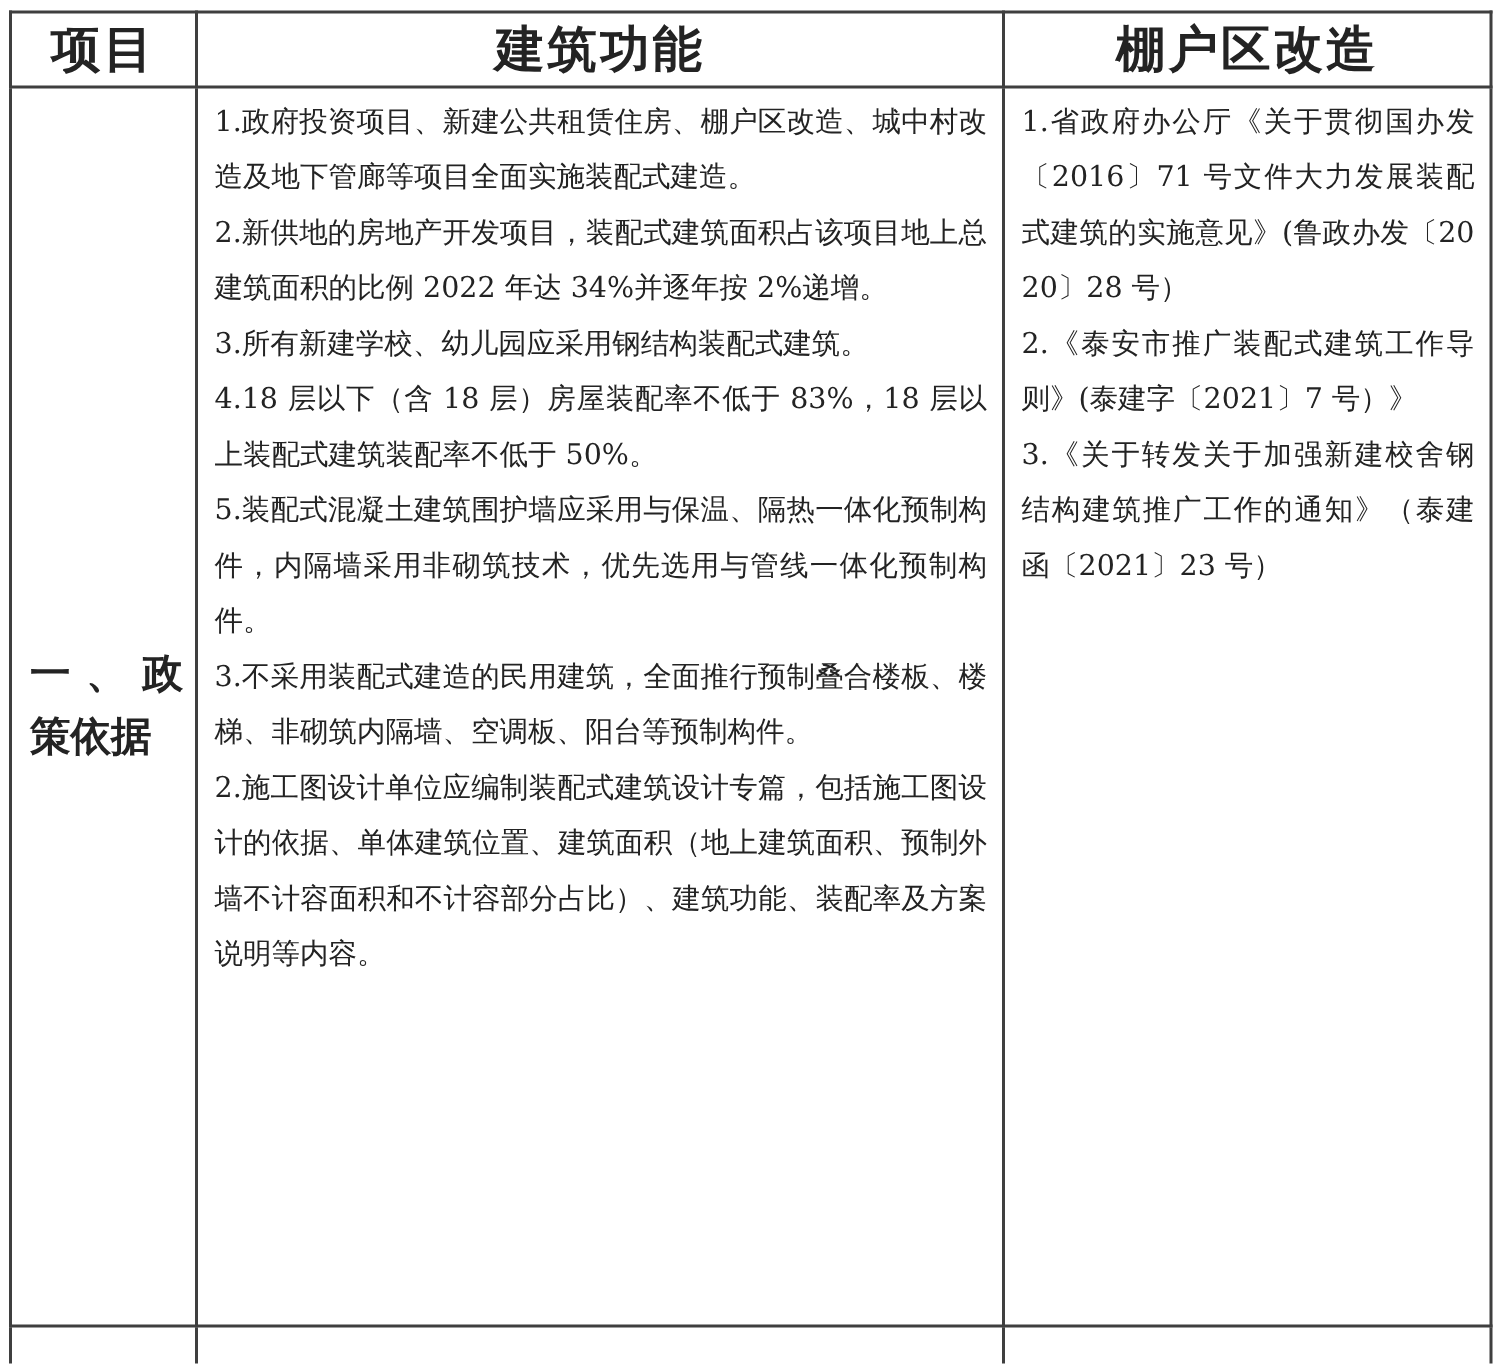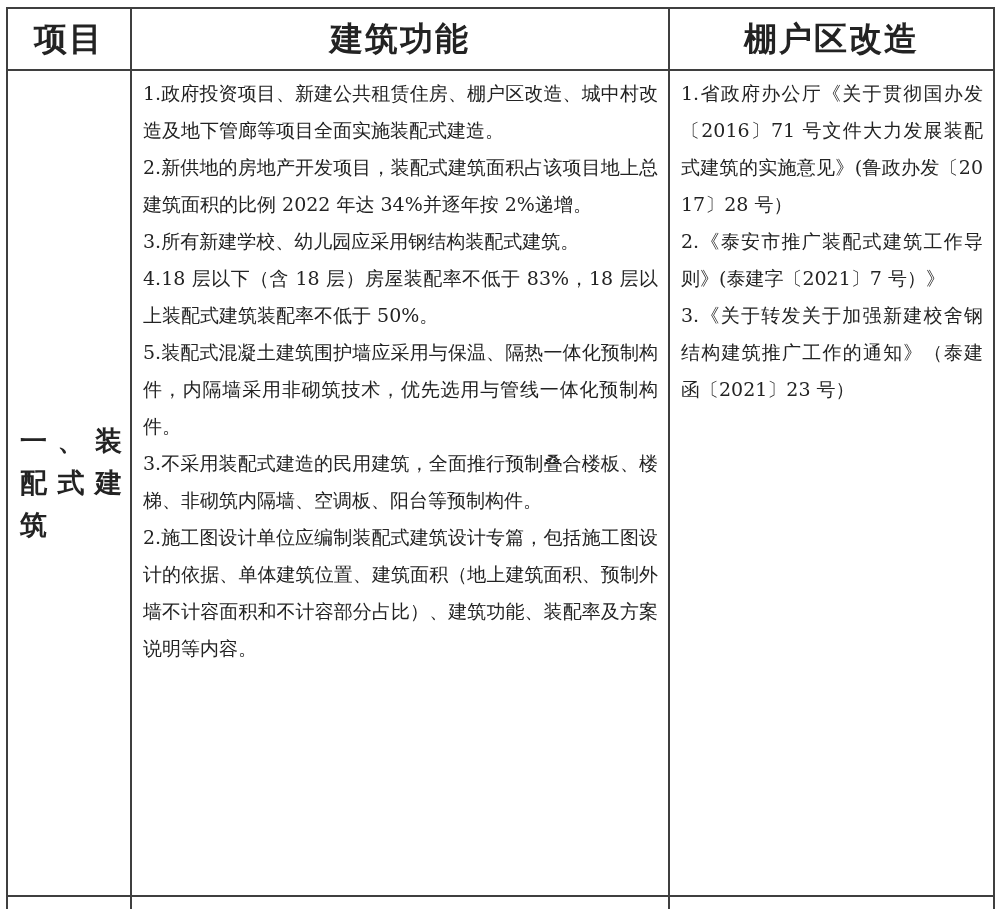--- a/index.html
+++ b/index.html
@@ -26,21 +26,21 @@
     table-layout: fixed;
     width: 100%;
     background: #ffffff;
   }
   th, td {
     border: 2px solid #3f3f3f;
     box-sizing: border-box;
     overflow: hidden;
   }
   thead th {
-    height: 62px;
+    height: 50px;
     font-size: 33px;
     font-weight: bold;
     text-align: center;
     vertical-align: middle;
     letter-spacing: 2px;
     padding: 0;
   }
   tr.main-row {
     height: 826px;
   }
@@ -87,33 +87,33 @@
     <thead>
       <tr>
         <th>项目</th>
         <th>建筑功能</th>
         <th>棚户区改造</th>
       </tr>
     </thead>
     <tbody>
       <tr class="main-row">
         <td class="project-cell">
-          <div>一、装配式建筑</div>
+          <div>一、政策依据</div>
         </td>
         <td class="requirements-cell">
             <p class="item">1.政府投资项目、新建公共租赁住房、棚户区改造、城中村改造及地下管廊等项目全面实施装配式建造。</p>
             <p class="item">2.新供地的房地产开发项目，装配式建筑面积占该项目地上总建筑面积的比例 2022 年达 34%并逐年按 2%递增。</p>
             <p class="item">3.所有新建学校、幼儿园应采用钢结构装配式建筑。</p>
             <p class="item">4.18 层以下（含 18 层）房屋装配率不低于 83%，18 层以上装配式建筑装配率不低于 50%。</p>
             <p class="item">5.装配式混凝土建筑围护墙应采用与保温、隔热一体化预制构件，内隔墙采用非砌筑技术，优先选用与管线一体化预制构件。</p>
             <p class="item">3.不采用装配式建造的民用建筑，全面推行预制叠合楼板、楼梯、非砌筑内隔墙、空调板、阳台等预制构件。</p>
             <p class="item">2.施工图设计单位应编制装配式建筑设计专篇，包括施工图设计的依据、单体建筑位置、建筑面积（地上建筑面积、预制外墙不计容面积和不计容部分占比）、建筑功能、装配率及方案说明等内容。</p>
           </td>
         <td class="basis-cell">
-            <p class="item">1.省政府办公厅《关于贯彻国办发〔2016〕71 号文件大力发展装配式建筑的实施意见》(鲁政办发〔2017〕28 号）</p>
+            <p class="item">1.省政府办公厅《关于贯彻国办发〔2016〕71 号文件大力发展装配式建筑的实施意见》(鲁政办发〔2020〕28 号）</p>
             <p class="item">2.《泰安市推广装配式建筑工作导则》(泰建字〔2021〕7 号）》</p>
             <p class="item">3.《关于转发关于加强新建校舍钢结构建筑推广工作的通知》（泰建函〔2021〕23 号）</p>
           </td>
       </tr>
       <tr class="next-row">
         <td></td>
         <td></td>
         <td></td>
       </tr>
     </tbody>

